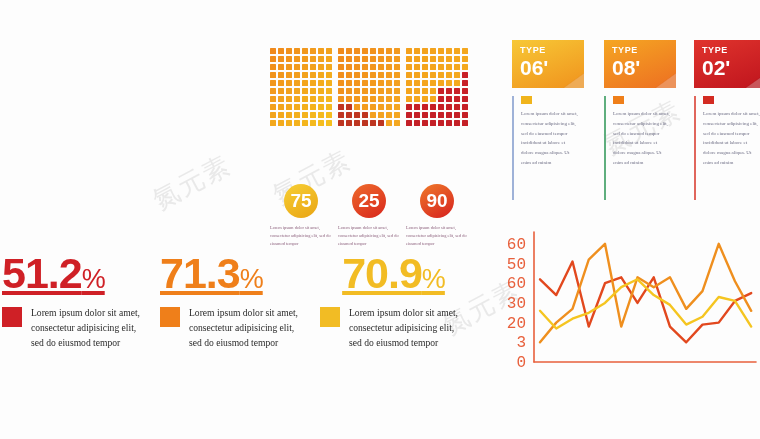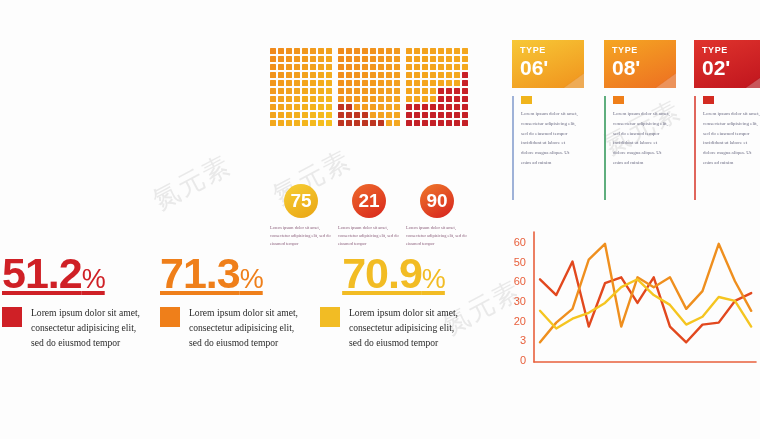--- a/index.html
+++ b/index.html
@@ -69,21 +69,21 @@
   
   .stat{position:absolute;top:252px;}
   .pct{font-size:43px;font-weight:bold;line-height:1;letter-spacing:-1px;font-family:"Liberation Sans",sans-serif;text-decoration:underline;}
   .pct .sym{font-size:27px;font-weight:normal;}
   .stat-row{display:flex;margin-top:11px;}
   .stat-sq{width:20px;height:20px;flex:0 0 20px;margin-right:9px;margin-top:1px;}
   .stat-txt{font-size:9.6px;line-height:1.55;color:#2b2b2b;font-family:"Liberation Serif",serif;width:118px;}
 
   
   #line-chart{position:absolute;left:500px;top:228px;width:258px;height:160px;}
-  .ytick{position:absolute;right:0;font-size:11px;color:#e8603c;font-family:Liberation Sans, sans-serif;}
+  .ytick{position:absolute;right:0;font-size:16px;color:#e8603c;font-family:Liberation Mono, monospace;}
 </style>
 </head>
 <body>
 
 <div class="stage">
 
   <div class="wm" style="left:150px;top:165px;">氮元素</div>
   <div class="wm" style="left:440px;top:290px;">氮元素</div>
   <div class="wm" style="left:600px;top:110px;">氮元素</div>
   <div class="wm" style="left:270px;top:160px;">氮元素</div>
@@ -252,21 +252,21 @@
         <div class="cell" style="background: rgb(244, 166, 33);"></div>
         <div class="cell" style="background: rgb(189, 53, 33);"></div>
         <div class="cell" style="background: rgb(189, 53, 33);"></div>
         <div class="cell" style="background: rgb(189, 53, 33);"></div>
         <div class="cell" style="background: rgb(189, 53, 33);"></div>
         <div class="cell" style="background: rgb(189, 53, 33);"></div>
         <div class="cell" style="background: rgb(189, 53, 33);"></div>
         <div class="cell" style="background: rgb(244, 166, 33);"></div>
         <div class="cell" style="background: rgb(244, 168, 33);"></div>
       </div>
-    <div class="badge" style="left:14px;background:linear-gradient(150deg,#ee6b2c,#d8261c);">21</div>
+    <div class="badge" style="left:14px;background:linear-gradient(150deg,#ee6b2c,#d8261c);">25</div>
     <div class="cap">Lorem ipsum dolor sit amet, consectetur adipisicing elit, sed do eiusmod tempor</div>
   </div>
 
   <div class="grid-block" style="left:406px;">
     <div class="gridmat" id="mat-2">
         <div class="cell" style="background: rgb(243, 160, 28);"></div>
         <div class="cell" style="background: rgb(243, 161, 28);"></div>
         <div class="cell" style="background: rgb(243, 162, 29);"></div>
         <div class="cell" style="background: rgb(243, 163, 29);"></div>
         <div class="cell" style="background: rgb(244, 164, 29);"></div>

